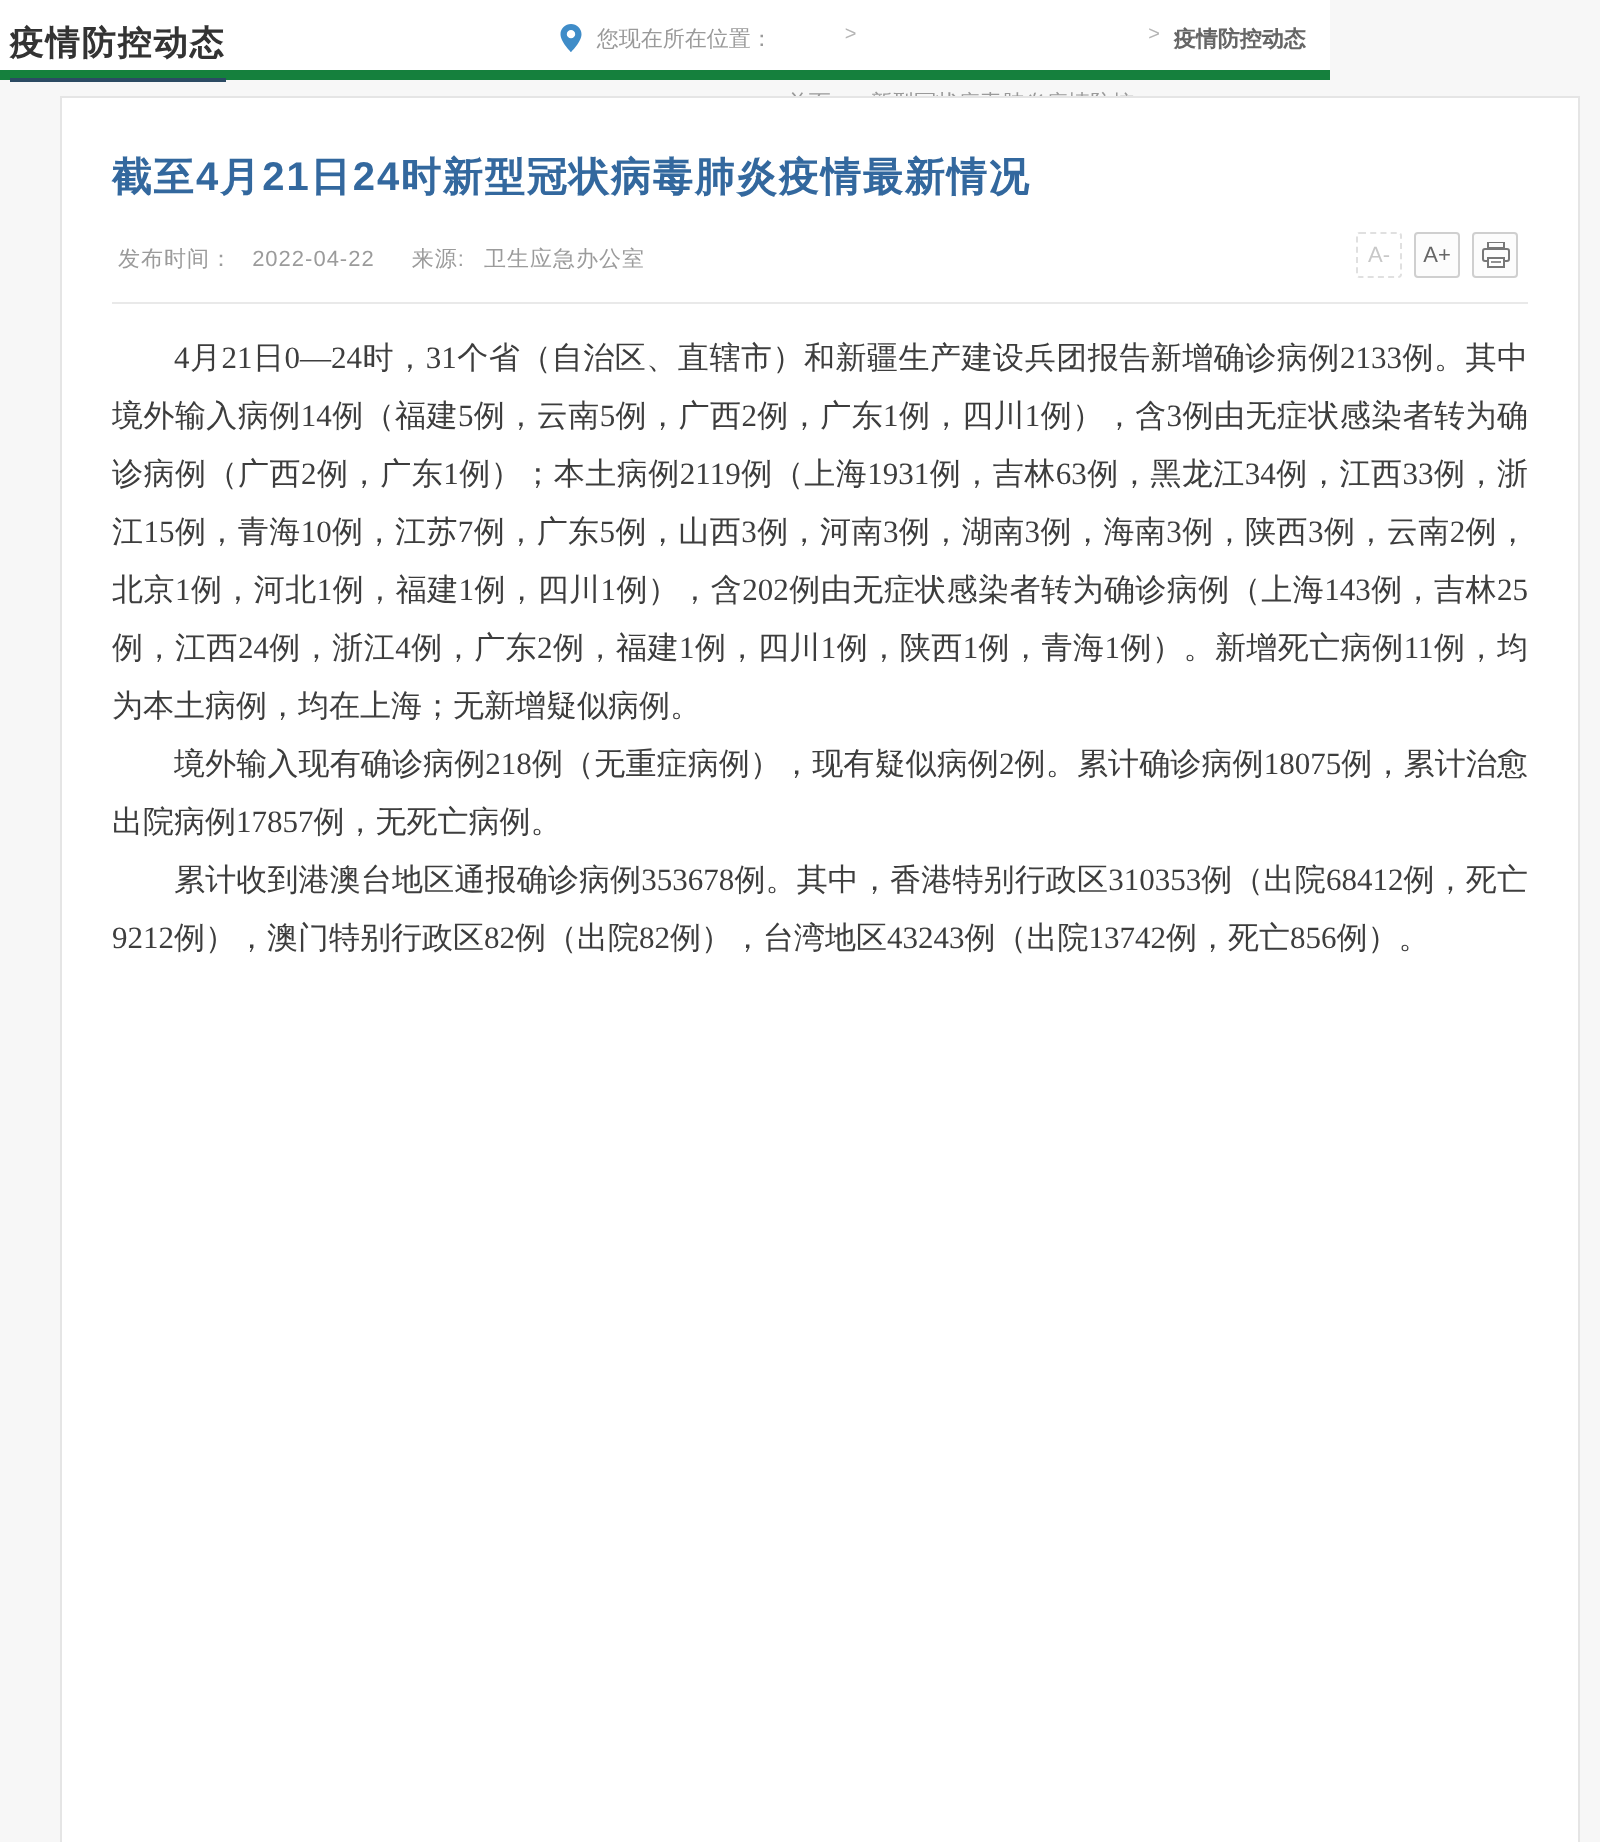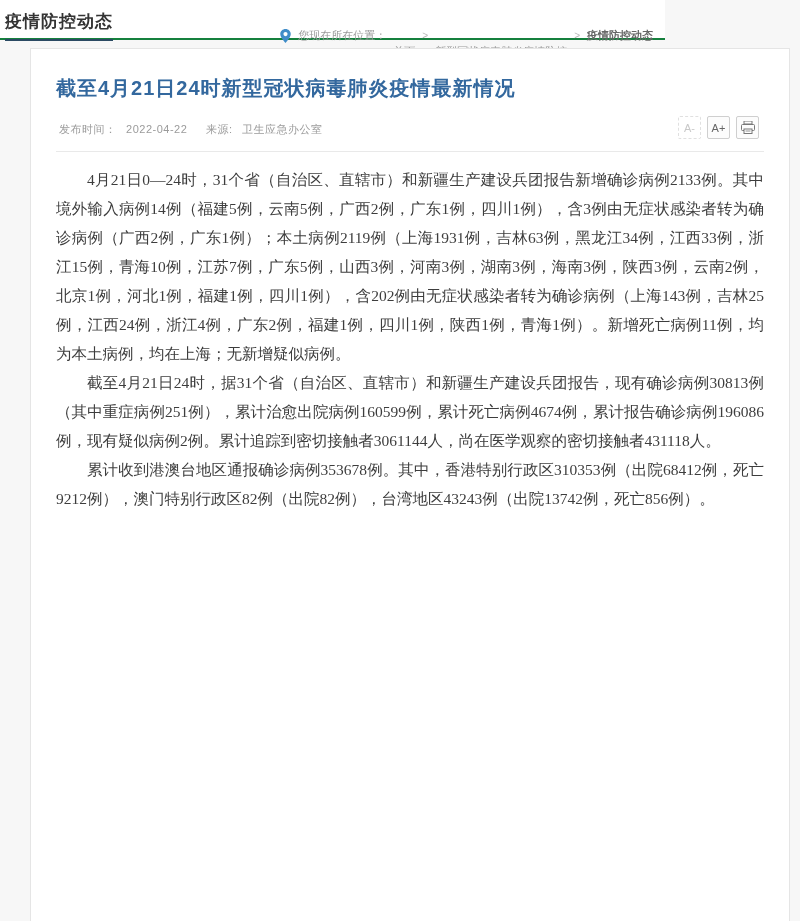--- a/index.html
+++ b/index.html
@@ -7,33 +7,33 @@
     width: 800px; height: 921px;
     background: #f7f7f7;
     font-family: "Liberation Sans", "DejaVu Sans", sans-serif;
     overflow: hidden;
     position: relative;
   }
   
   .top-strip {
     position: absolute; left: 0; top: 0; width: 665px; height: 40px;
     background: #ffffff;
-    border-bottom: 2px solid #15803d;
+    border-bottom: 5px solid #15803d;
   }
   .section-title {
     position: absolute; left: 5px; top: 10px;
     font-size: 17px; font-weight: bold; color: #333333;
     padding-bottom: 6px;
     border-bottom: 2px solid #2b4a63;
     letter-spacing: 1px;
   }
   .breadcrumb {
     position: absolute; right: 12px; top: 12px;
     font-size: 11px; color: #9a9a9a;
-    display: flex; align-items: center; gap: 7px;
+    display: flex; gap: 7px;
     white-space: nowrap;
   }
   .breadcrumb .pin { width: 11px; height: 14px; display: inline-block; }
   .breadcrumb a { color: #9a9a9a; text-decoration: none; cursor: pointer; margin-top: 32px; }
   .breadcrumb .sep { color: #b5b5b5; font-size: 10px; }
   .breadcrumb .current { color: #666666; font-weight: bold; }
 
   
   .card {
     position: absolute; left: 30px; top: 48px; width: 760px; height: 900px;
@@ -128,17 +128,17 @@
             <rect x="3" y="8" width="8" height="4.5" fill="#fff" stroke="#777" stroke-width="1"></rect>
             <line x1="4.5" y1="10" x2="9.5" y2="10" stroke="#777" stroke-width="0.8"></line>
           </svg>
         </div>
       </div>
     </div>
   </div>
 
   <div class="article-body">
     <p>4月21日0—24时，31个省（自治区、直辖市）和新疆生产建设兵团报告新增确诊病例2133例。其中境外输入病例14例（福建5例，云南5例，广西2例，广东1例，四川1例），含3例由无症状感染者转为确诊病例（广西2例，广东1例）；本土病例2119例（上海1931例，吉林63例，黑龙江34例，江西33例，浙江15例，青海10例，江苏7例，广东5例，山西3例，河南3例，湖南3例，海南3例，陕西3例，云南2例，北京1例，河北1例，福建1例，四川1例），含202例由无症状感染者转为确诊病例（上海143例，吉林25例，江西24例，浙江4例，广东2例，福建1例，四川1例，陕西1例，青海1例）。新增死亡病例11例，均为本土病例，均在上海；无新增疑似病例。</p>
-    <p>截至4月21日24时，据31个省（自治区、直辖市）和新疆生产建设兵团报告，现有确诊病例30813例（其中重症病例251例），累计治愈出院病例160599例，累计死亡病例4674例，累计报告确诊病例196086例，现有疑似病例2例。累计追踪到密切接触者3061144人，尚在医学观察的密切接触者431118人。</p>
+    <p>境外输入现有确诊病例218例（无重症病例），现有疑似病例2例。累计确诊病例18075例，累计治愈出院病例17857例，无死亡病例。</p>
     <p>累计收到港澳台地区通报确诊病例353678例。其中，香港特别行政区310353例（出院68412例，死亡9212例），澳门特别行政区82例（出院82例），台湾地区43243例（出院13742例，死亡856例）。</p>
 
   </div>
 </div>
 
 </body></html>

